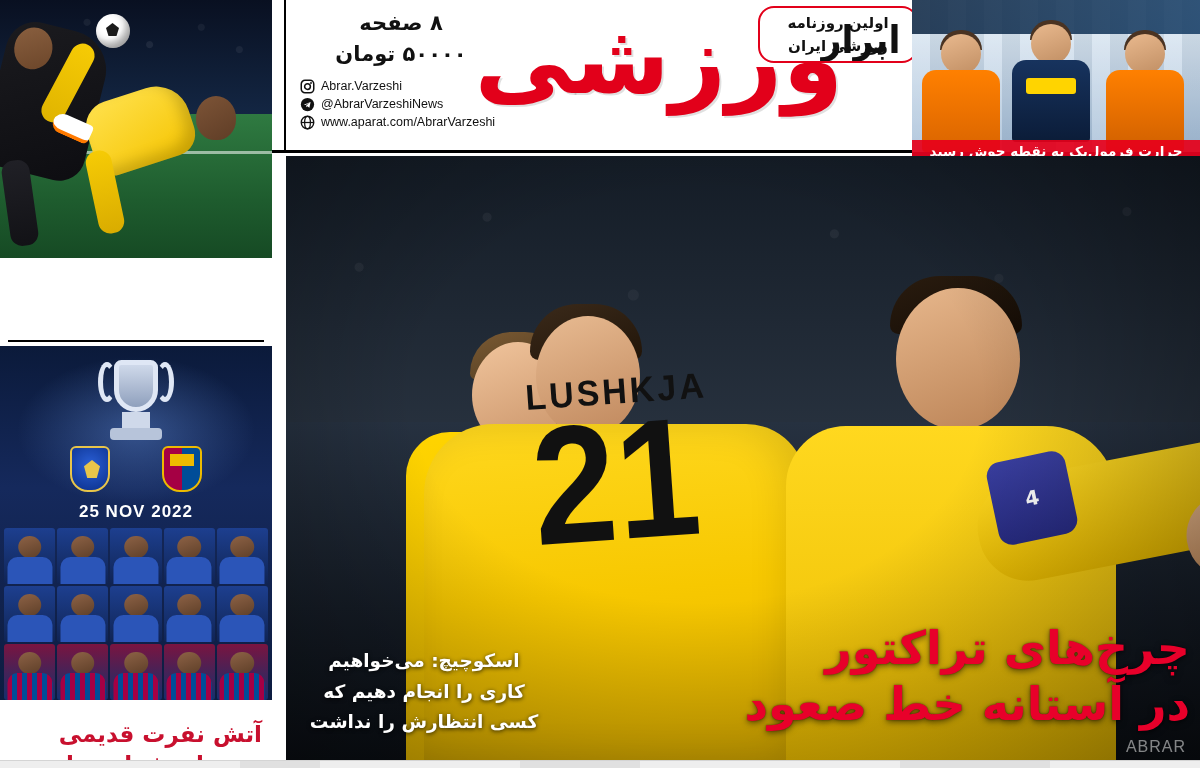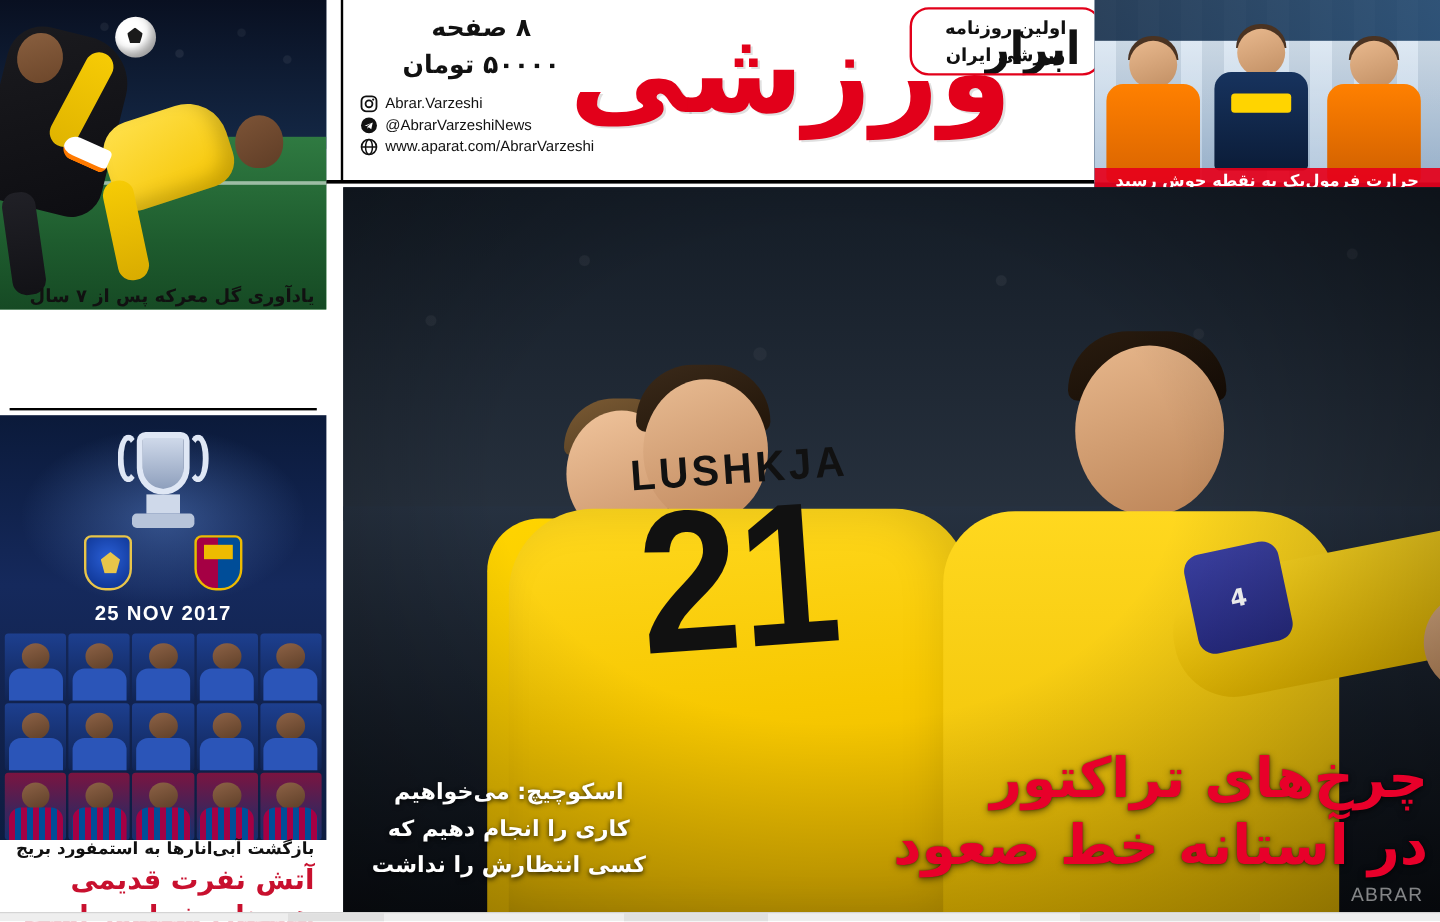--- a/index.html
+++ b/index.html
@@ -483,37 +483,36 @@
       </div>
       <div class="p-dark-leg"></div>
       <div class="p-yellow-leg1"></div>
       <div class="p-yellow-body"></div>
       <div class="p-yellow-head"></div>
       <div class="p-yellow-leg2"></div>
       <div class="boot"></div>
       <div class="ball"></div>
     </div>
 
-    <div class="tl-caption-sm">یادآوری گل معرکه پس از ۷ سال</div>
     <div class="tl-rule"></div>
 
     <div class="bl-photo">
       <div class="glow"></div>
       <div class="ucl-trophy">
         <div class="handle-l"></div>
           <div class="handle-r"></div>
         <div class="cup"></div>
           <div class="base"></div>
           <div class="foot"></div>
       </div>
       <div class="crest-row">
         <div class="crest chelsea"></div>
         <div class="crest barca"></div>
       </div>
-      <div class="ucl-date">25 NOV 2017</div>
+      <div class="ucl-date">25 NOV 2022</div>
       <div class="team-grid">
         <div class="player-card blue">
             <div class="head"></div>
             <div class="torso"></div>
           </div>
         <div class="player-card blue">
             <div class="head"></div>
             <div class="torso"></div>
           </div>
         <div class="player-card blue">
@@ -564,21 +563,20 @@
             <div class="head"></div>
             <div class="torso"></div>
           </div>
         <div class="player-card barca">
             <div class="head"></div>
             <div class="torso"></div>
           </div>
       </div>
     </div>
 
-    <div class="bl-caption-sm">بازگشت آبی‌انارها به استمفورد بریج</div>
     <div class="bl-headline">آتش نفرت قدیمی همچنان شعله‌ور است</div>
   </div>
 
   <div class="masthead">
     <div class="mast-left">
       <div class="mast-pages">۸ صفحه</div>
       <div class="mast-price">۵۰۰۰۰ تومان</div>
       <div class="socials">
         <div class="soc-row">
           <span class="soc-ico">

